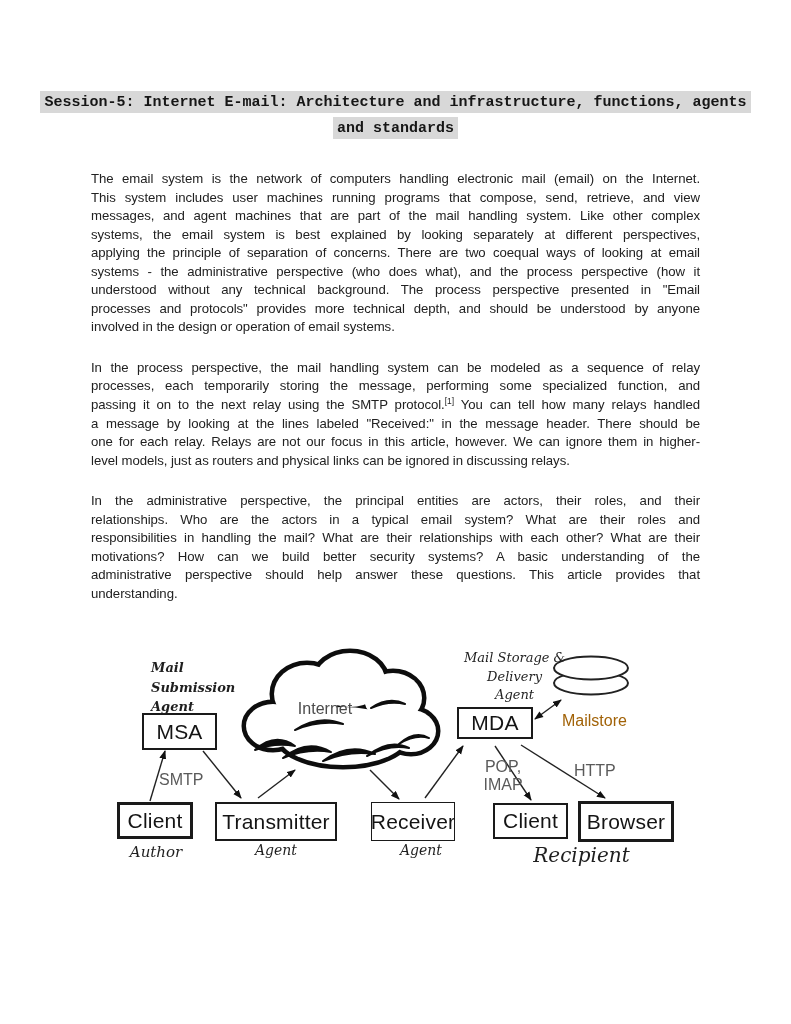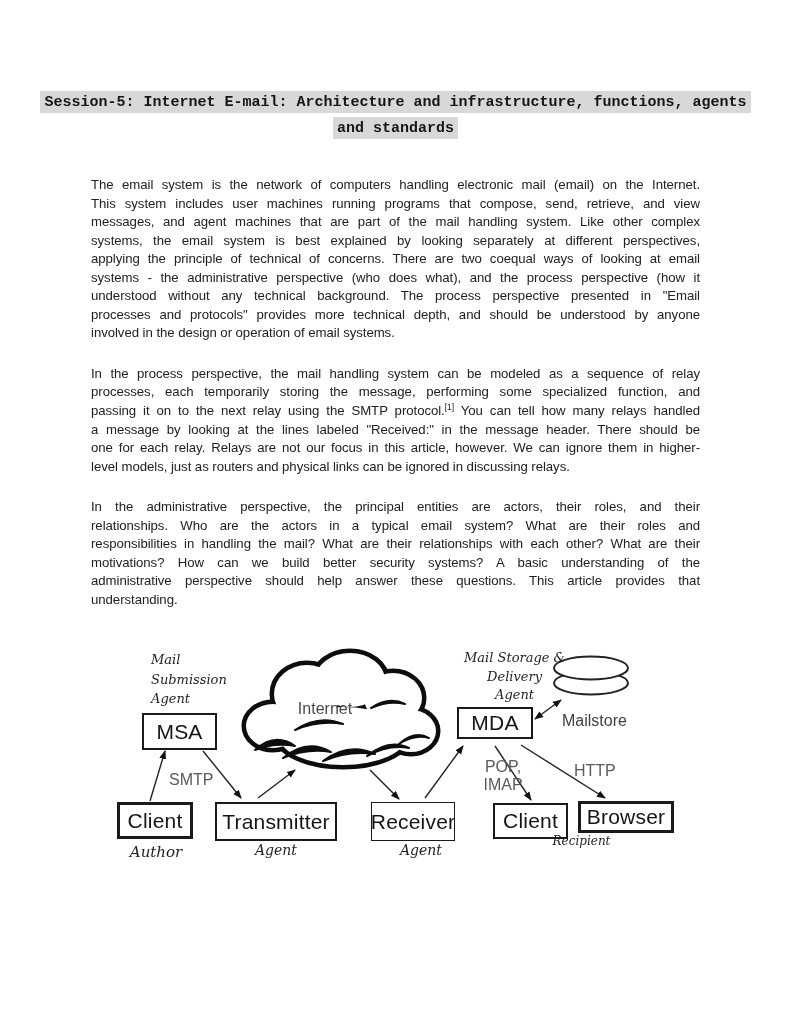--- a/index.html
+++ b/index.html
@@ -23,21 +23,21 @@
   .doc-title{
     position:absolute;left:0;right:0;top:90px;
     text-align:center;
     font-weight:bold;font-size:15px;line-height:26px;
     color:#161616;
     font-family:Liberation Mono, monospace;
   }
   .doc-title .hl{background:var(--hl);padding:3px 4px 2px 4px;}
   
   .body-text{
-    position:absolute;left:91px;top:176px;width:609px;
+    position:absolute;left:91px;top:170px;width:609px;
     font-size:13.2px;line-height:18.55px;letter-spacing:-0.05px;
     color:var(--ink);
   }
   .para{margin:0 0 22px 0;}
   .line{
     text-align:justify;text-align-last:justify;
     white-space:nowrap;
   }
   .line.para-end{text-align-last:left;}
   .line sup{font-size:8.5px;line-height:0;vertical-align:super;}
@@ -50,61 +50,61 @@
     display:flex;align-items:center;justify-content:center;
     font-size:21px;color:#141414;letter-spacing:0.2px;
     box-sizing:border-box;
   }
   .n-msa{left:27px;top:67px;width:75px;height:37px;}
   .n-mda{left:342px;top:61px;width:76px;height:32px;border-width:2px;}
   .n-client-a{left:2px;top:156px;width:76px;height:37px;border-width:3px;}
   .n-transmitter{left:100px;top:156px;width:122px;height:39px;}
   .n-receiver{left:256px;top:156px;width:84px;height:39px;border-width:1.5px;}
   .n-client-r{left:378px;top:157px;width:75px;height:36px;border-width:2.5px;}
-  .n-browser{left:463px;top:155px;width:96px;height:32px;border-width:3px;}
+  .n-browser{left:463px;top:155px;width:96px;height:41px;border-width:3px;}
   .role{
     position:absolute;
     font-family:"DejaVu Serif", serif;font-style:italic;
     font-size:13px;line-height:19.5px;color:#1f1f1f;
   }
-  .role-msa{left:36px;top:4px;}
+  .role-msa{left:36px;top:12px;font-weight:bold;}
   .role-mda{left:349px;top:3px;line-height:18.5px;text-align:center;}
   .cap{
     position:absolute;
     font-family:"DejaVu Serif", serif;font-style:italic;
     font-size:15px;color:#1f1f1f;text-align:center;
   }
   .cap-author{left:6px;top:197px;width:70px;}
   .cap-agent-t{left:121px;top:196px;width:80px;font-size:14px;}
   .cap-agent-r{left:266px;top:196px;width:80px;font-size:14px;}
-  .cap-recipient{left:404px;top:188px;width:125px;font-size:12px;}
+  .cap-recipient{left:404px;top:197px;width:125px;font-size:20px;}
   .proto{position:absolute;color:var(--proto);font-size:16px;}
-  .proto-smtp{left:54px;top:125px;}
+  .proto-smtp{left:44px;top:125px;}
   .proto-popimap{left:358px;top:112px;width:60px;text-align:center;line-height:17.5px;}
   .proto-http{left:459px;top:116px;}
   .lbl-internet{position:absolute;left:178px;top:54px;width:64px;text-align:center;color:#4b4b4b;font-size:16px;}
-  .lbl-mailstore{position:absolute;left:447px;top:66px;color:#404040;font-size:16px;}
+  .lbl-mailstore{position:absolute;left:447px;top:66px;color:#a16207;font-size:16px;}
 </style>
 </head>
 <body>
 
 <div class="page">
 
   <div class="doc-title">
     <div><span class="hl">Session-5: Internet E-mail: Architecture and infrastructure, functions, agents</span></div>
     <div><span class="hl">and standards</span></div>
   </div>
 
   <div class="body-text">
       <div class="para">
         <div class="line">The email system is the network of computers handling electronic mail (email) on the Internet.</div>
         <div class="line">This system includes user machines running programs that compose, send, retrieve, and view</div>
         <div class="line">messages, and agent machines that are part of the mail handling system. Like other complex</div>
         <div class="line">systems, the email system is best explained by looking separately at different perspectives,</div>
-        <div class="line">applying the principle of technical of concerns. There are two coequal ways of looking at email</div>
+        <div class="line">applying the principle of separation of concerns. There are two coequal ways of looking at email</div>
         <div class="line">systems - the administrative perspective (who does what), and the process perspective (how it</div>
         <div class="line">understood without any technical background. The process perspective presented in "Email</div>
         <div class="line">processes and protocols" provides more technical depth, and should be understood by anyone</div>
         <div class="line para-end">involved in the design or operation of email systems.</div>
       </div>
       <div class="para">
         <div class="line">In the process perspective, the mail handling system can be modeled as a sequence of relay</div>
         <div class="line">processes, each temporarily storing the message, performing some specialized function, and</div>
         <div class="line"><span>passing it on to the next relay using the SMTP protocol.</span><sup>[1]</sup><span> You can tell how many relays handled</span></div>
         <div class="line">a message by looking at the lines labeled "Received:" in the message header. There should be</div>

